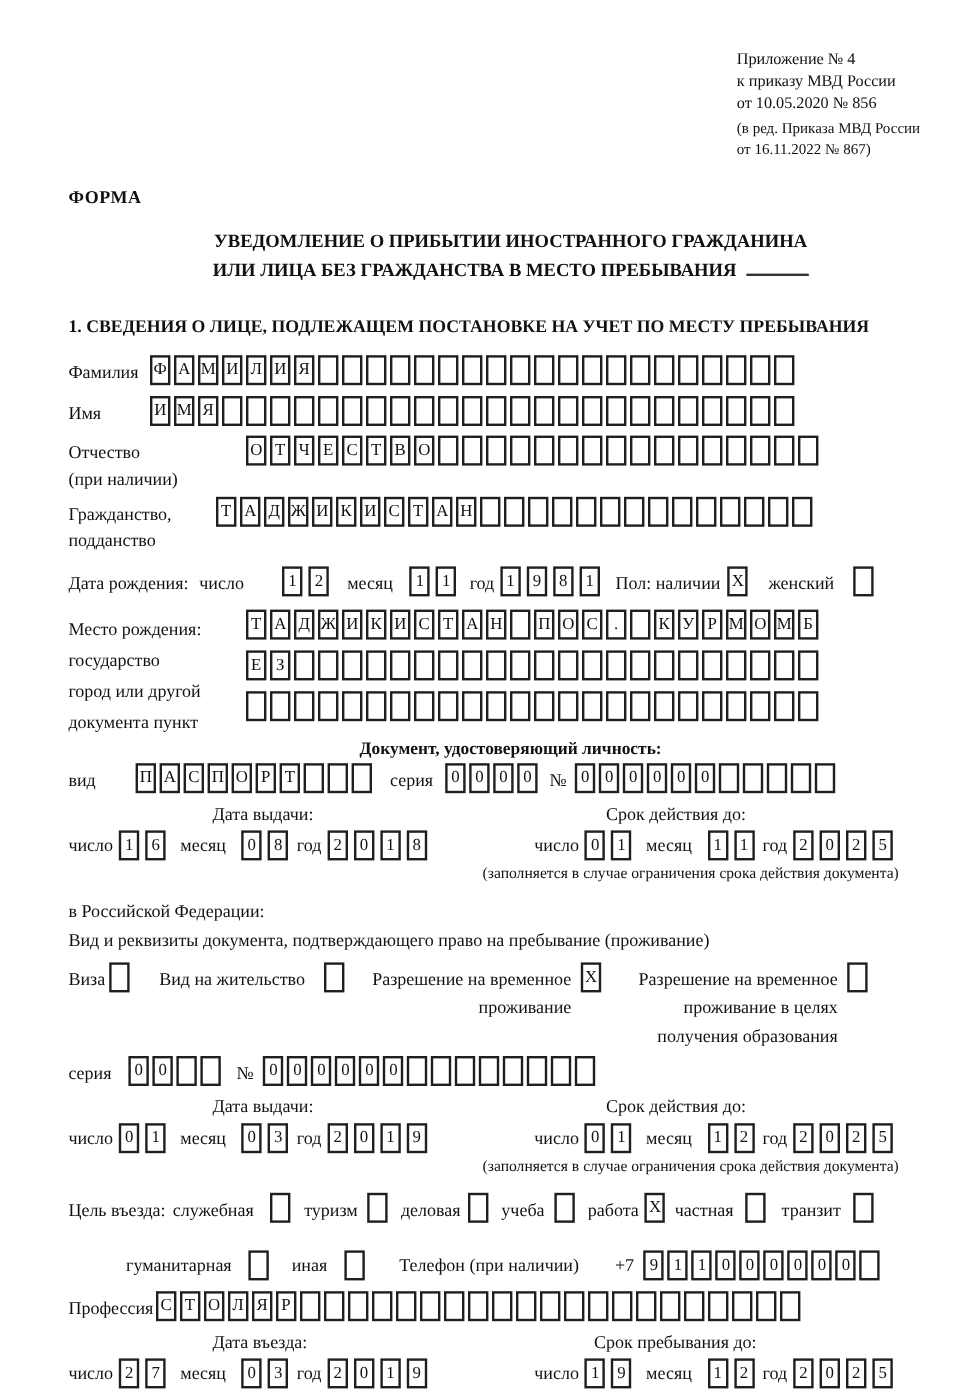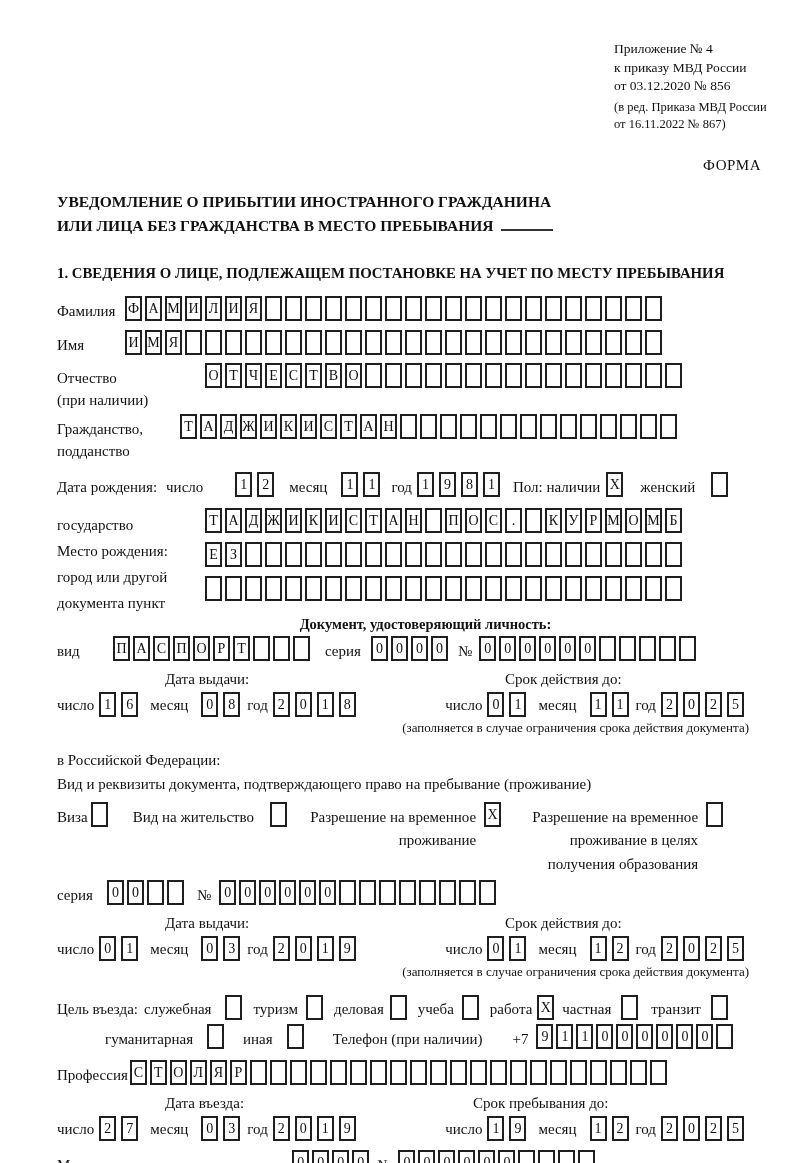--- a/index.html
+++ b/index.html
@@ -8,23 +8,23 @@
     width:800px; height:1163px;
     font-family:"Liberation Serif","DejaVu Serif",serif;
     color:#111; font-size:15px;
     overflow:hidden;
   }
   .page { padding:40px 6px 0 57px; }
 
   .appendix { margin-left:557px; line-height:1.38; font-size:13.5px; }
   .appendix-small { margin-left:557px; line-height:1.38; font-size:12.5px; margin-top:3px; }
 
-  .form-label { text-align:right; padding-right:33px; font-weight:normal; margin-top:24px; letter-spacing:.5px; }
-
-  .title { font-weight:bold; font-size:15.5px; line-height:1.5; margin-top:16px; }
+  .form-label { padding-right:33px; font-weight:bold; margin-top:24px; letter-spacing:.5px; }
+
+  .title { text-align:center; font-weight:bold; font-size:15.5px; line-height:1.5; margin-top:16px; }
   .blank { display:inline-block; width:52px; height:14px; border-bottom:2px solid #333; margin-left:8px; }
 
   .sec-heading { font-weight:bold; font-size:14.8px; margin-top:28px; }
 
   .frow { display:flex; align-items:flex-start; margin-top:7px; }
   .lbl { flex:none; padding-top:5px; line-height:1.45; }
   .w68 { width:68px; }
   .w123 { width:123px; }
   .w148 { width:148px; }
   .cells { display:flex; flex:none; }
@@ -33,45 +33,45 @@
     border:2px solid #1f1f1f; text-align:center;
     font-size:14px; line-height:21px;
   }
   .sp .cell { margin-right:5px; }
   .stack { display:flex; flex-direction:column; }
   .stack .cells { margin-bottom:9px; }
 
   .doc-heading { text-align:center; font-weight:bold; font-size:14.5px; margin-top:10px; }
 
   .date-head { position:relative; height:19px; margin-top:8px; }
-  .date-head .h1 { position:absolute; left:108px; }
+  .date-head .h1 { position:absolute; left:120px; }
   .date-head .h2 { position:absolute; left:448px; }
   .date-row { display:flex; width:692px; justify-content:space-between; margin-top:2px; }
   .dgroup { display:flex; align-items:flex-start; }
   .dgroup .dl { padding-top:5px; margin-right:5px; }
   .note-right { width:692px; text-align:right; font-size:13px; margin-top:3px; }
 
   .plain { margin-top:12px; line-height:1.6; }
   .opt-row { display:flex; align-items:flex-start; margin-top:6px; }
   .opt-center { text-align:right; line-height:1.55; padding-top:4px; }
   .cb { display:flex; flex:none; }
 
-  .purpose-row { display:flex; align-items:flex-end; margin-top:14px; }
+  .purpose-row { display:flex; align-items:center; margin-top:14px; }
   .purpose-row .lbl, .purpose2-row .lbl { padding-top:5px; }
-  .purpose2-row { display:flex; align-items:flex-start; margin-top:4px; }
+  .purpose2-row { display:flex; align-items:flex-end; margin-top:20px; }
 </style>
 </head>
 <body>
 
 <div class="page">
 
   <div class="appendix">
     <div>Приложение № 4</div>
     <div>к приказу МВД России</div>
-    <div>от 03.12.2020 № 856</div>
+    <div>от 10.05.2020 № 856</div>
   </div>
   <div class="appendix-small">
     <div>(в ред. Приказа МВД России</div>
     <div>от 16.11.2022 № 867)</div>
   </div>
 
   <div class="form-label">ФОРМА</div>
 
   <div class="title">
     <div>УВЕДОМЛЕНИЕ О ПРИБЫТИИ ИНОСТРАННОГО ГРАЖДАНИНА</div>
@@ -237,22 +237,22 @@
         <span class="cell">X</span>
       </span>
     <span class="lbl" style="margin-left:14px;">женский</span>
     <span class="cb" style="margin-left:16px;">
         <span class="cell"></span>
       </span>
   </div>
 
   <div class="frow" style="margin-top:9px;">
     <span class="lbl w148" style="line-height:1.72;">
+      <span style="display:block">Место рождения:</span>
       <span style="display:block">государство</span>
-      <span style="display:block">Место рождения:</span>
       <span style="display:block">город или другой</span>
       <span style="display:block">документа пункт</span>
     </span>
     <span class="stack">
       <span class="cells">
           <span class="cell">Т</span>
           <span class="cell">А</span>
           <span class="cell">Д</span>
           <span class="cell">Ж</span>
           <span class="cell">И</span>
@@ -598,21 +598,21 @@
         <span class="cell"></span>
         <span class="cell"></span>
         <span class="cell"></span>
         <span class="cell"></span>
         <span class="cell"></span>
       </span>
   </div>
 
   <div class="date-head">
     <span class="h1">Дата въезда:</span>
-    <span class="h2" style="left:416px;">Срок пребывания до:</span>
+    <span class="h2" style="left:438px;">Срок пребывания до:</span>
   </div>
   <div class="date-row">
     <span class="dgroup">
       <span class="dl">число</span>
       <span class="cells sp">
           <span class="cell">2</span>
           <span class="cell">7</span>
         </span>
       <span class="dl" style="margin-left:7px;">месяц</span>
       <span class="cells sp" style="margin-left:8px;">

